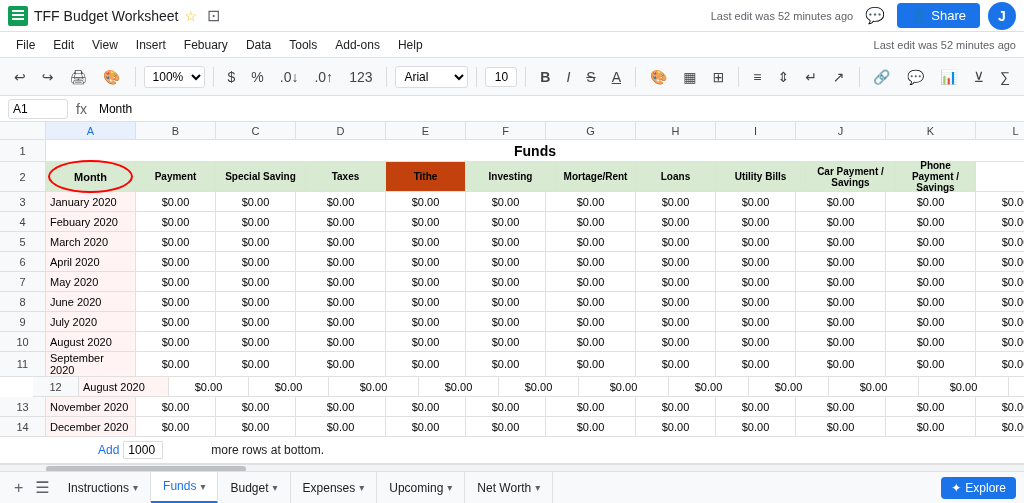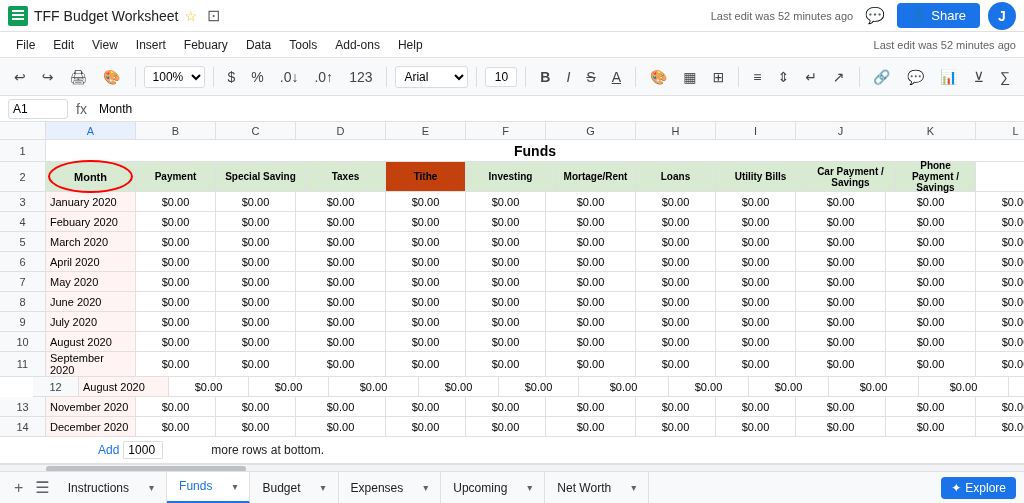--- a/index.html
+++ b/index.html
@@ -47,21 +47,21 @@
     .col-header.selected { background: #e8f0fe; color: #1a73e8; }
     .row-num { width: 46px; min-width: 46px; text-align: center; font-size: 11px; color: #444; padding: 2px 0; border-right: 1px solid #e0e0e0; background: #f8f9fa; display: flex; align-items: center; justify-content: center; }
 
     
     #bottom-bar {
       position: absolute; bottom: 0; left: 0; right: 0; height: 32px;
       background: #f8f9fa; border-top: 1px solid #e0e0e0;
       display: flex; align-items: center; padding: 0 8px; gap: 0;
     }
     .tab-add-btn { background: none; border: none; cursor: pointer; font-size: 16px; color: #5f6368; padding: 4px 6px; }
-    .sheet-tab { padding: 10px 12px; font-size: 12px; color: #202124; border-right: 1px solid #e0e0e0; cursor: pointer; display: flex; align-items: center; gap: 20px; white-space: nowrap; height: 32px; }
+    .sheet-tab { padding: 10px 12px; font-size: 12px; color: #202124; border-right: 1px solid #e0e0e0; cursor: pointer; display: flex; align-items: center; gap: 4px; white-space: nowrap; height: 32px; }
     .sheet-tab.active { border-bottom: 3px solid #1a73e8; background: #fff; color: #1a73e8; font-weight: 500; }
     .tab-arrow { font-size: 10px; color: #5f6368; }
     .explore-btn { margin-left: auto; background: #1a73e8; color: white; border: none; border-radius: 4px; padding: 4px 10px; font-size: 12px; cursor: pointer; display: flex; align-items: center; gap: 4px; }
     .star-icon { color: #fbbc04; font-size: 14px; }
 
     
     #add-rows-bar { display: flex; align-items: center; padding: 4px 8px 4px 46px; gap: 4px; border-bottom: 1px solid #e0e0e0; }
     #add-rows-bar span { font-size: 12px; color: #1a73e8; cursor: pointer; margin-left: 44px; }
     #add-rows-bar .add-input { width: 40px; border: 1px solid #dadce0; border-radius: 3px; padding: 1px 4px; font-size: 12px; text-align: center; }
 

